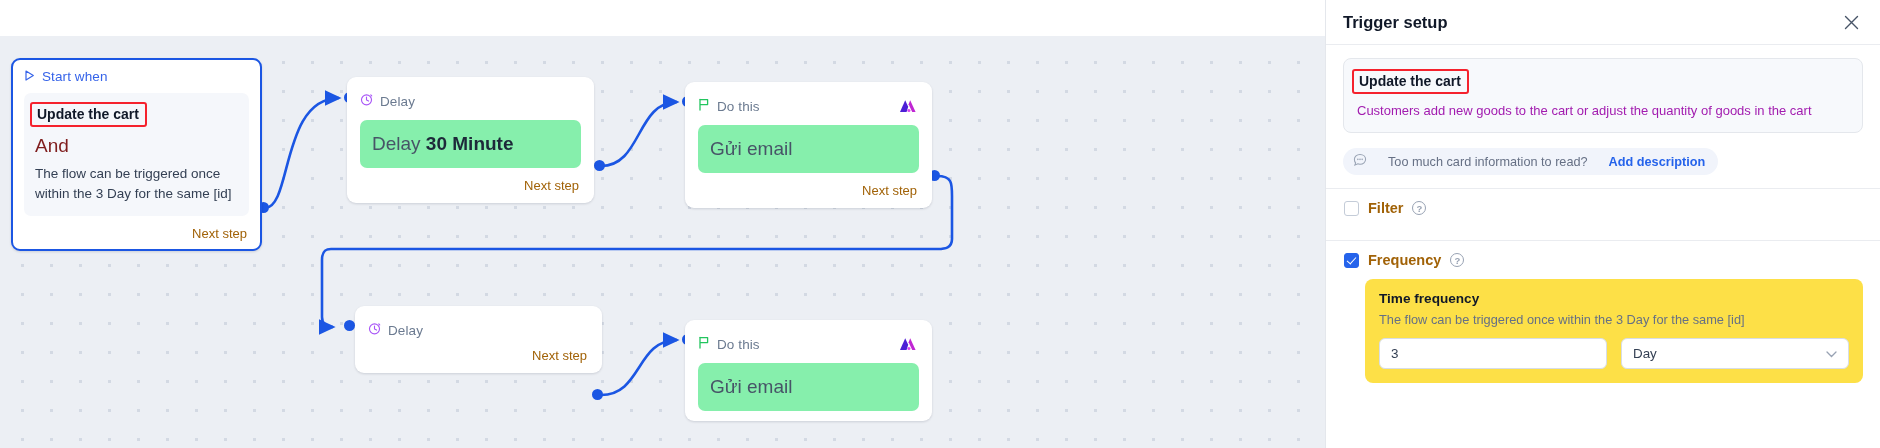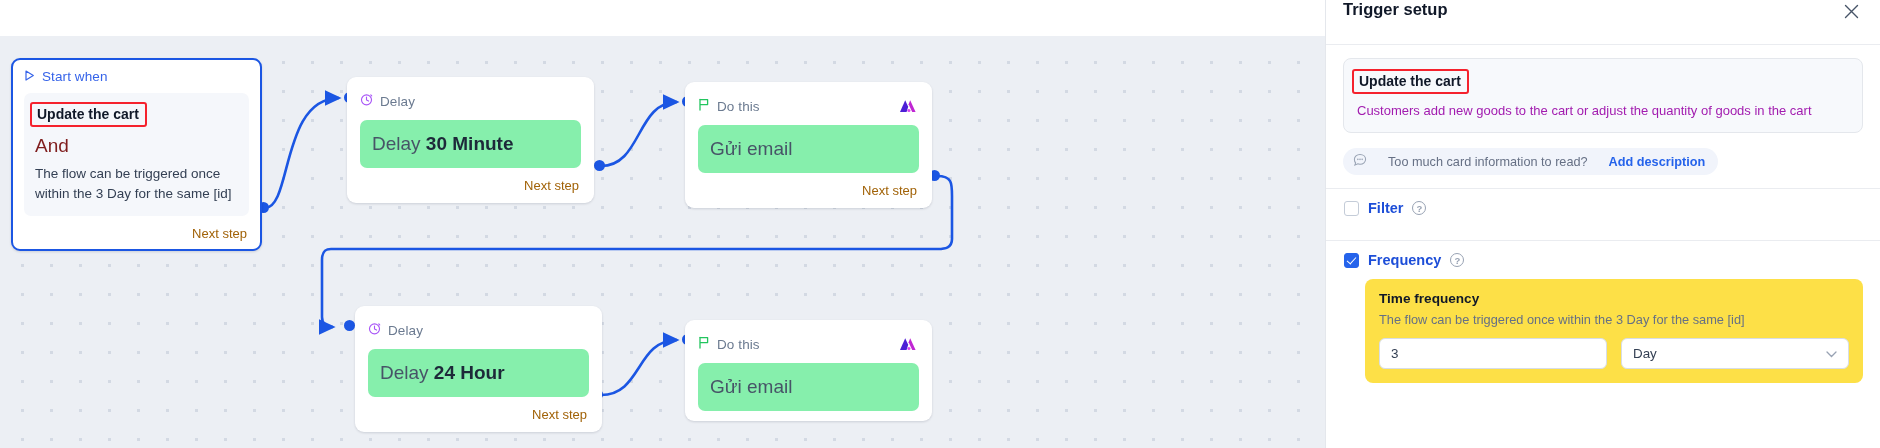--- a/index.html
+++ b/index.html
@@ -90,21 +90,21 @@
 
   
   .panel {
     position: absolute; right: 0; top: 0;
     width: 555px; height: 448px;
     background: #ffffff;
     border-left: 1px solid #e4e7ec;
     overflow: hidden;
   }
   .panel-head {
-    height: 45px; display: flex; align-items: flex-start;
+    height: 45px; display: flex; align-items: center;
     padding: 0 18px 0 17px; border-bottom: 1px solid #eaecf0;
   }
   .panel-title { font-size: 16.5px; font-weight: 700; color: #101828; flex: 1; }
   .close-x {
     width: 22px; height: 22px; cursor: pointer;
     display: flex; align-items: center; justify-content: center;
     color: #475467; font-size: 19px; line-height: 1;
   }
   .panel-body { padding: 13px 17px 0 17px; }
 
@@ -135,21 +135,21 @@
     width: 15px; height: 15px; border-radius: 3px;
     border: 1.5px solid #c4ccd8; background: #fff;
     flex: none; position: relative;
   }
   .chk.on { background: #2563eb; border-color: #2563eb; }
   .chk.on::after {
     content: ""; position: absolute; left: 4.4px; top: 1.3px;
     width: 4px; height: 8px; border: solid #fff;
     border-width: 0 1.9px 1.9px 0; transform: rotate(42deg);
   }
-  .chk-label { font-size: 14.5px; font-weight: 700; color: #1d4ed8; }
+  .chk-label { font-size: 14.5px; font-weight: 700; color: #a16207; }
   .help-i {
     width: 14px; height: 14px; border-radius: 50%;
     border: 1.2px solid #98a2b3; color: #98a2b3;
     font-size: 9.5px; font-weight: 700;
     display: inline-flex; align-items: center; justify-content: center;
     cursor: pointer;
   }
 
   .freq-panel {
     background: #fde047; border-radius: 8px;
@@ -266,24 +266,20 @@
     <div class="card" id="card-d2">
       <div class="card-head">
         <span>
           <svg width="13" height="13" viewBox="0 0 14 14">
               <circle cx="7" cy="7.4" r="5.4" fill="none" stroke="#a855f7" stroke-width="1.2"></circle>
               <path d="M7,4.4 L7,7.4 L9.2,8.7" fill="none" stroke="#a855f7" stroke-width="1.2" stroke-linecap="round"></path>
               <path d="M11.6,2.1 L12.6,3.2" stroke="#a855f7" stroke-width="1.2" stroke-linecap="round"></path>
             </svg>
         </span>
         <span class="htxt">Delay</span>
-      </div>
-      <div class="body-box">
-        <span class="lbl">Delay</span>
-        <span class="val">24 Hour</span>
       </div>
       <div class="next-step">Next step</div>
     </div>
 
     <div class="card" id="card-a2">
       <div class="card-head">
         <span>
           <svg width="12" height="13" viewBox="0 0 12 13">
               <path d="M2,1.3 L2,12" stroke="#22c55e" stroke-width="1.3" stroke-linecap="round"></path>
               <path d="M2,1.6 L9.6,1.6 L9.6,6.6 L2,6.6" fill="none" stroke="#22c55e" stroke-width="1.3" stroke-linejoin="round"></path>

